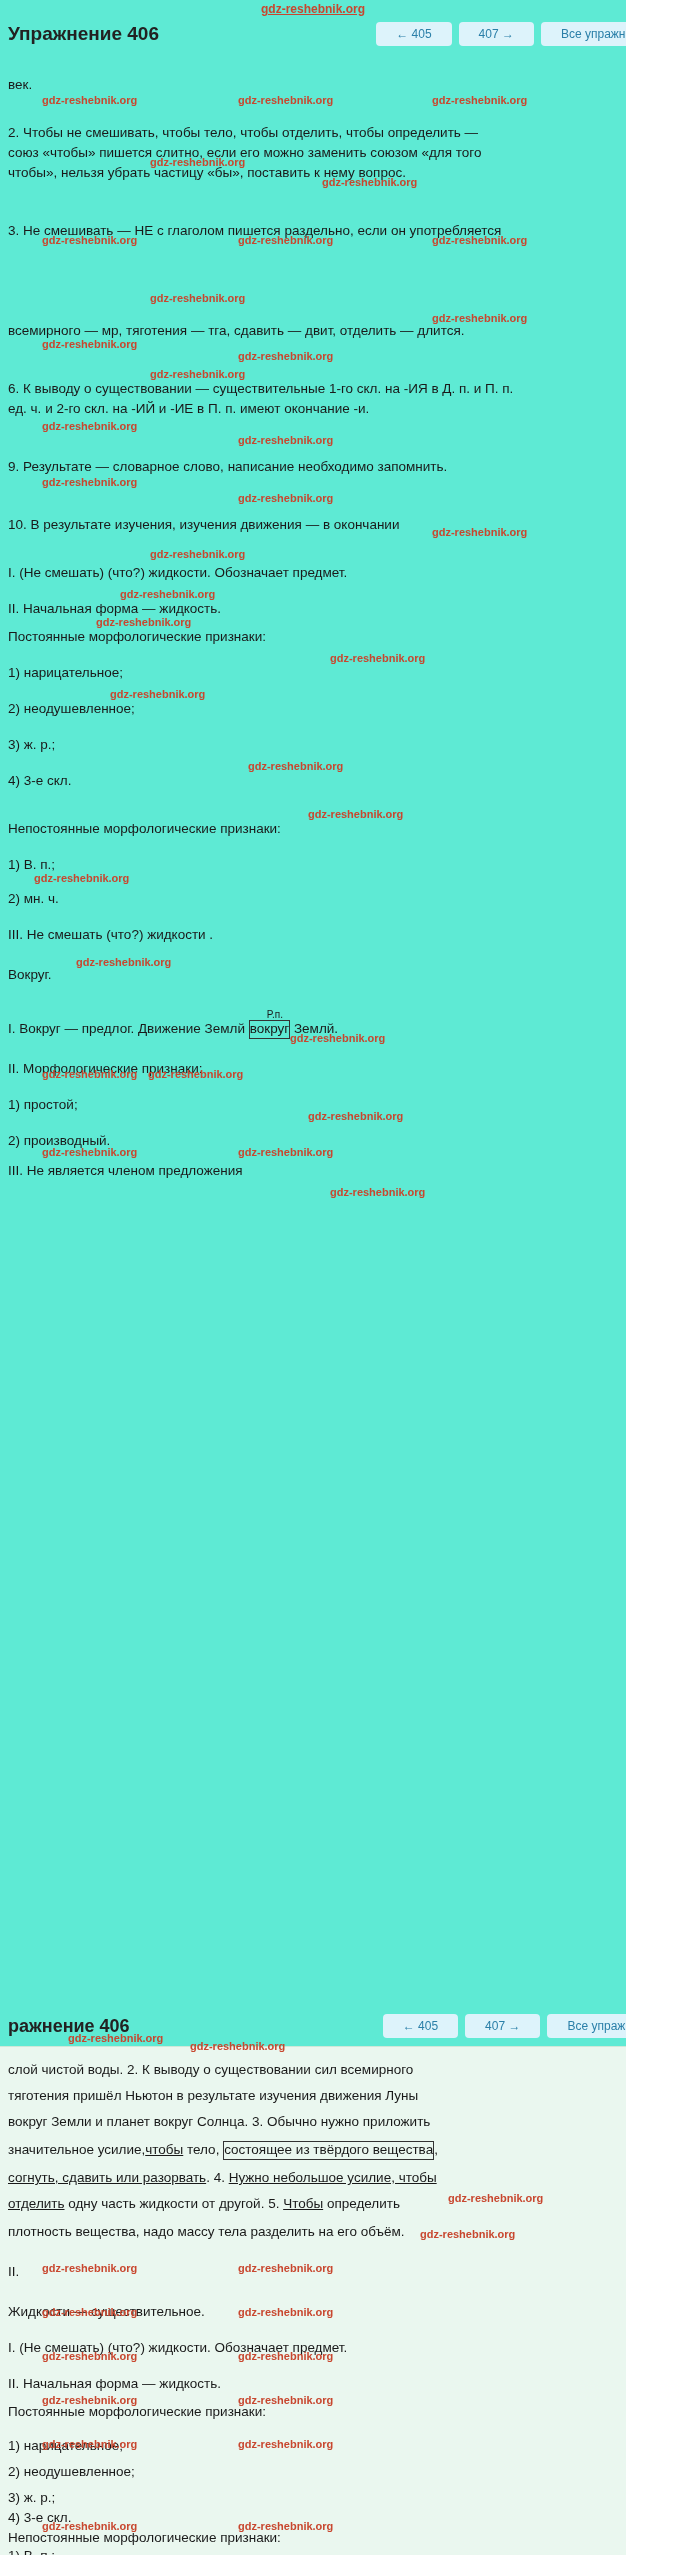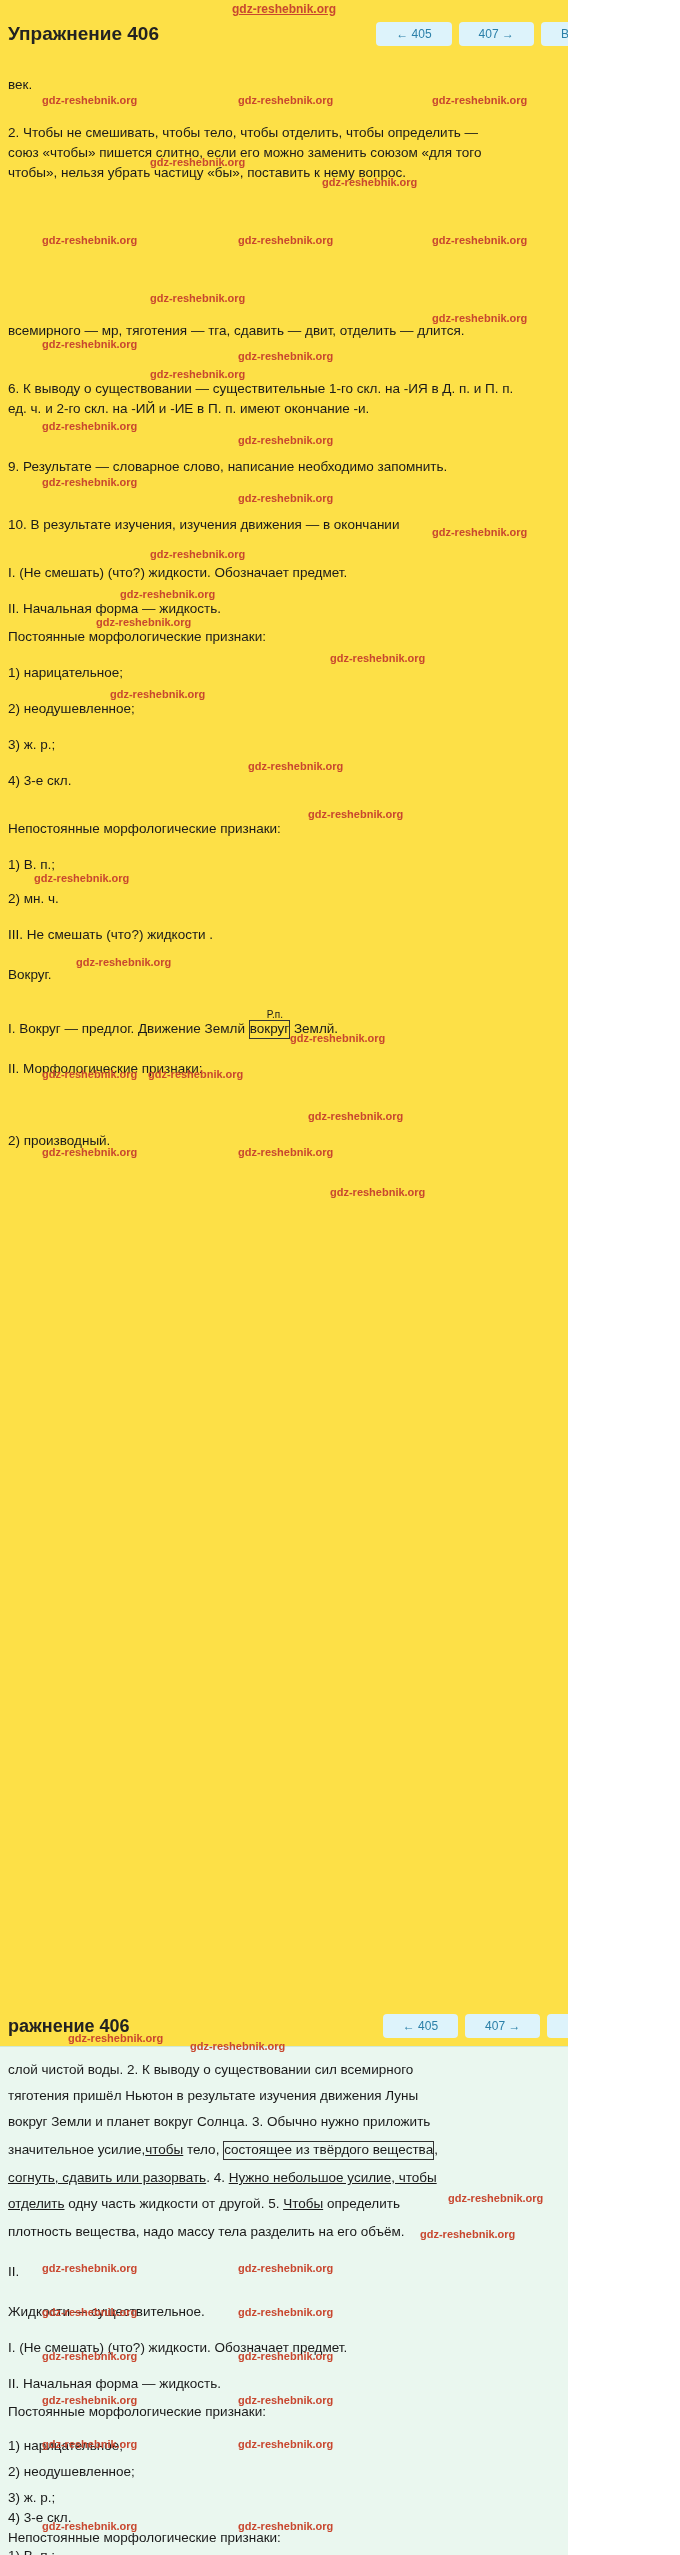--- a/index.html
+++ b/index.html
@@ -4,24 +4,24 @@
 <style>
   * { box-sizing: border-box; }
   html, body {
     margin: 0; padding: 0;
     background: #ffffff;
     font-family: "Liberation Sans", sans-serif;
     color: #1a1a1a;
   }
   .page {
     position: relative;
-    width: 568px;
+    width: 626px;
     height: 2555px;
     overflow: hidden;
-    background: #fde047;
+    background: #5eead4;
   }
   .wm {
     color: #c8472f;
     font-weight: bold;
     font-size: 11px;
     white-space: nowrap;
     font-family: "Liberation Sans", sans-serif;
     pointer-events: none;
   }
   .wm.top {
@@ -129,20 +129,21 @@
         <span class="arr">→</span>
       </button>
       <button class="navbtn navall">Все упражнения</button>
     </div>
   </div>
 
   <div class="txt" style="top:76px">век.</div>
   <div class="txt" style="top:124px">2. Чтобы не смешивать, чтобы тело, чтобы отделить, чтобы определить —</div>
   <div class="txt" style="top:144px">союз «чтобы» пишется слитно, если его можно заменить союзом «для того</div>
   <div class="txt" style="top:164px">чтобы», нельзя убрать частицу «бы», поставить к нему вопрос.</div>
+  <div class="txt" style="top:222px">3. Не смешивать — НЕ с глаголом пишется раздельно, если он употребляется</div>
   <div class="txt" style="top:322px">всемирного — мр, тяготения — тга, сдавить — двит, отделить — длится.</div>
   <div class="txt" style="top:380px">6. К выводу о существовании — существительные 1-го скл. на -ИЯ в Д. п. и П. п.</div>
   <div class="txt" style="top:400px">ед. ч. и 2-го скл. на -ИЙ и -ИЕ в П. п. имеют окончание -и.</div>
   <div class="txt" style="top:458px">9. Результате — словарное слово, написание необходимо запомнить.</div>
   <div class="txt" style="top:516px">10. В результате изучения, изучения движения — в окончании</div>
   <div class="txt" style="top:564px">I. (Не смешать) (что?) жидкости. Обозначает предмет.</div>
   <div class="txt" style="top:600px">II. Начальная форма — жидкость.</div>
   <div class="txt" style="top:628px">Постоянные морфологические признаки:</div>
   <div class="txt" style="top:664px">1) нарицательное;</div>
   <div class="txt" style="top:700px">2) неодушевленное;</div>
@@ -157,21 +158,23 @@
   <div class="txt" style="top:1020px">
     <span>I. Вокруг — предлог. Движение Землй</span>
     <span style="position:relative; display:inline-block;">
       <span class="small-sup" style="top:-12px; left:18px;">P.п.</span>
       <span class="boxed">вокруг</span>
     </span>
     <span>Землй.</span>
   </div>
 
   <div class="txt" style="top:1060px">II. Морфологические признаки:</div>
+  <div class="txt" style="top:1096px">1) простой;</div>
   <div class="txt" style="top:1132px">2) производный.</div>
+  <div class="txt" style="top:1162px">III. Не является членом предложения</div>
 
   <div class="hdr2">
     <div class="ex-title">ражнение 406</div>
     <div class="nav">
       <button class="navbtn">
         <span class="arr">←</span>
         <span>405</span>
       </button>
       <button class="navbtn">
         <span>407</span>

